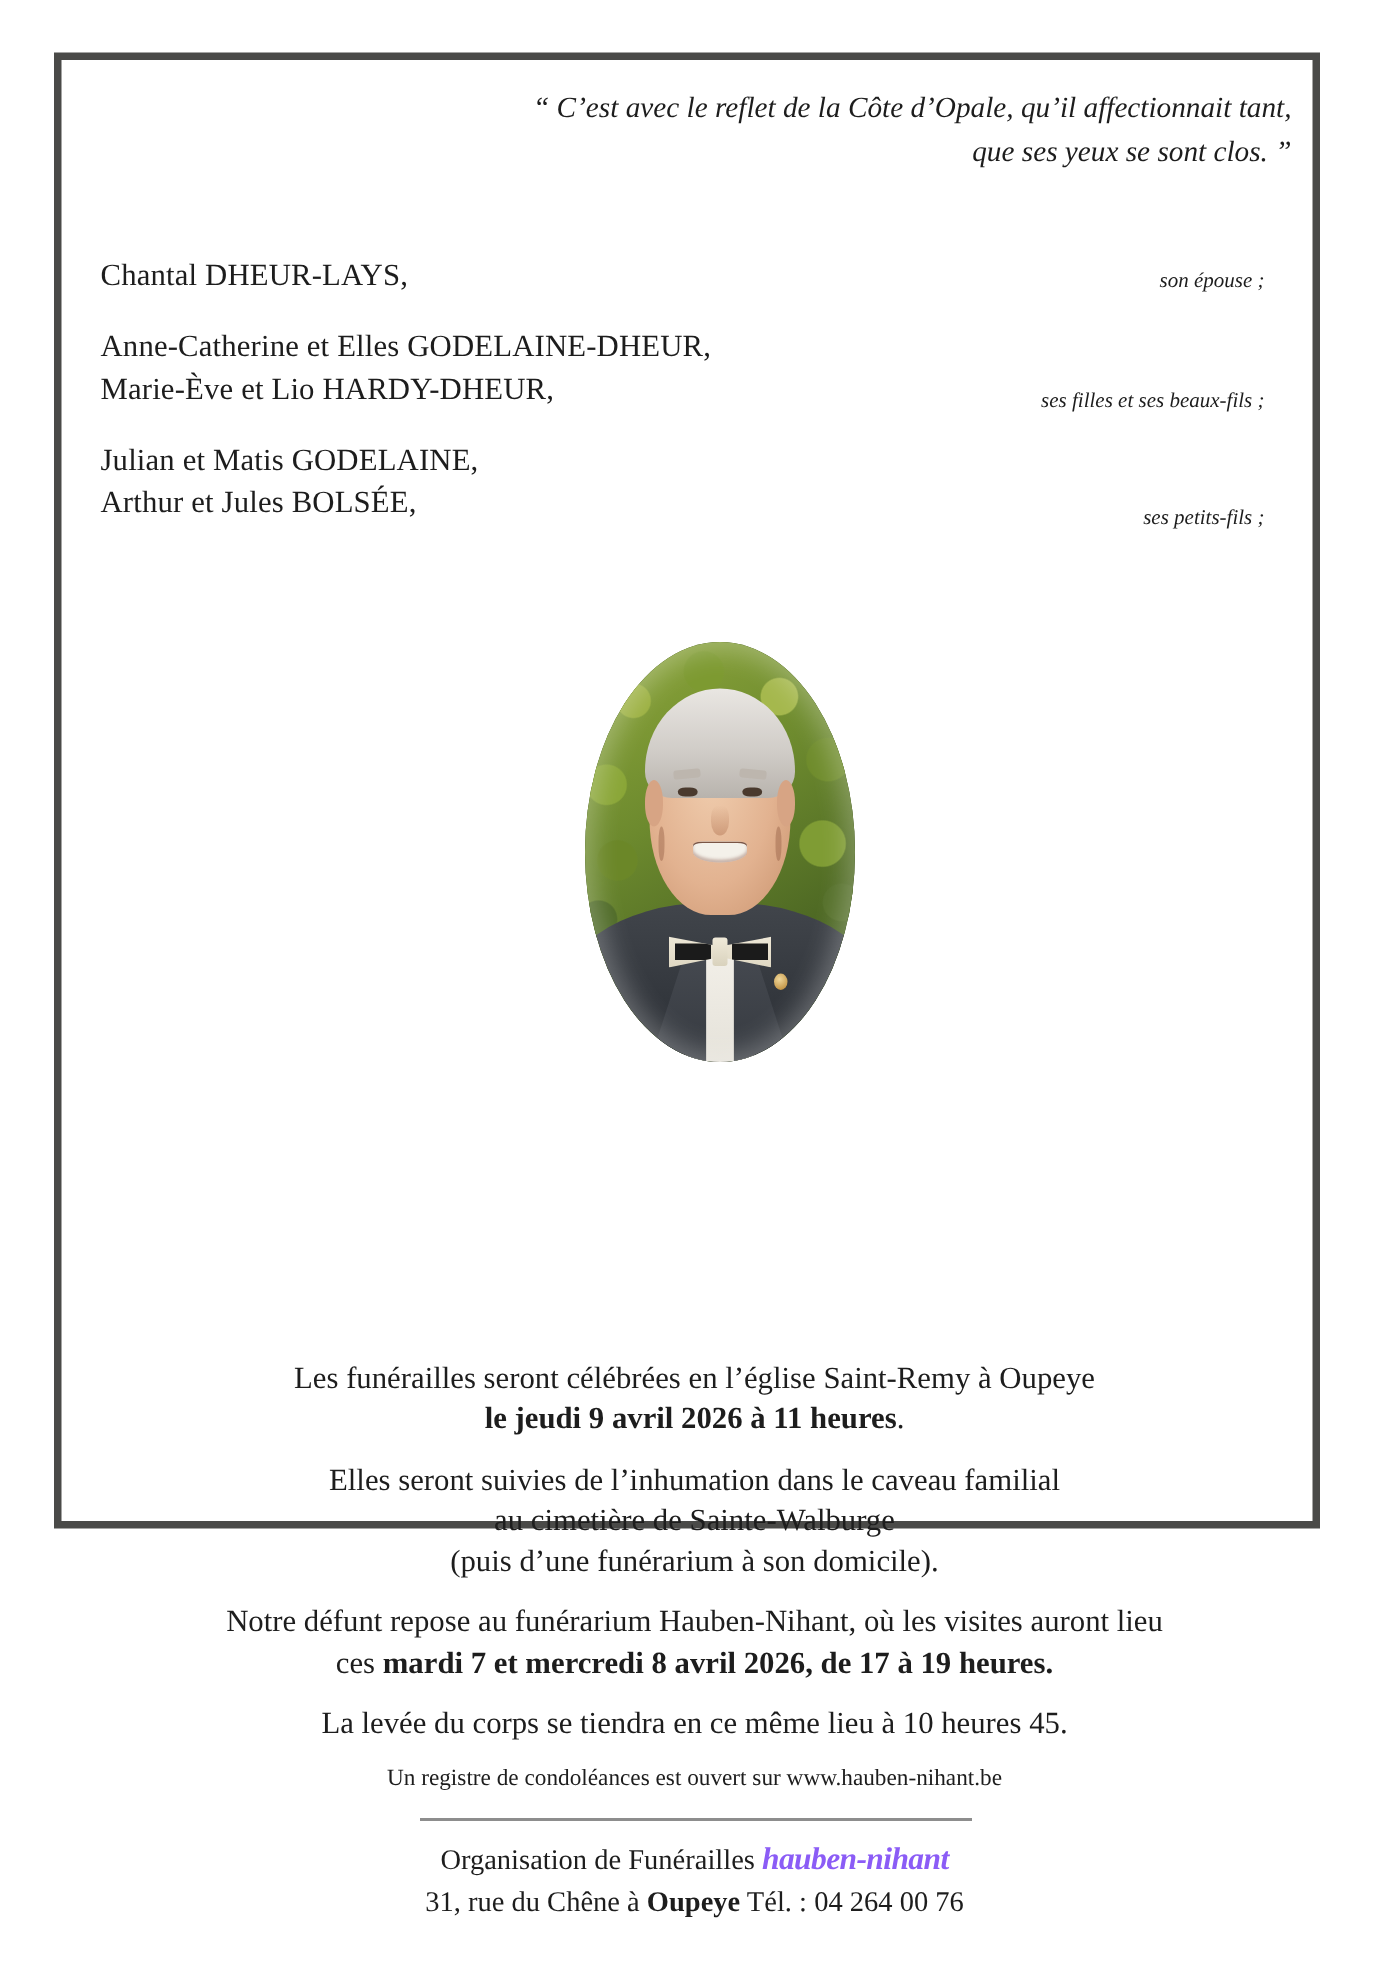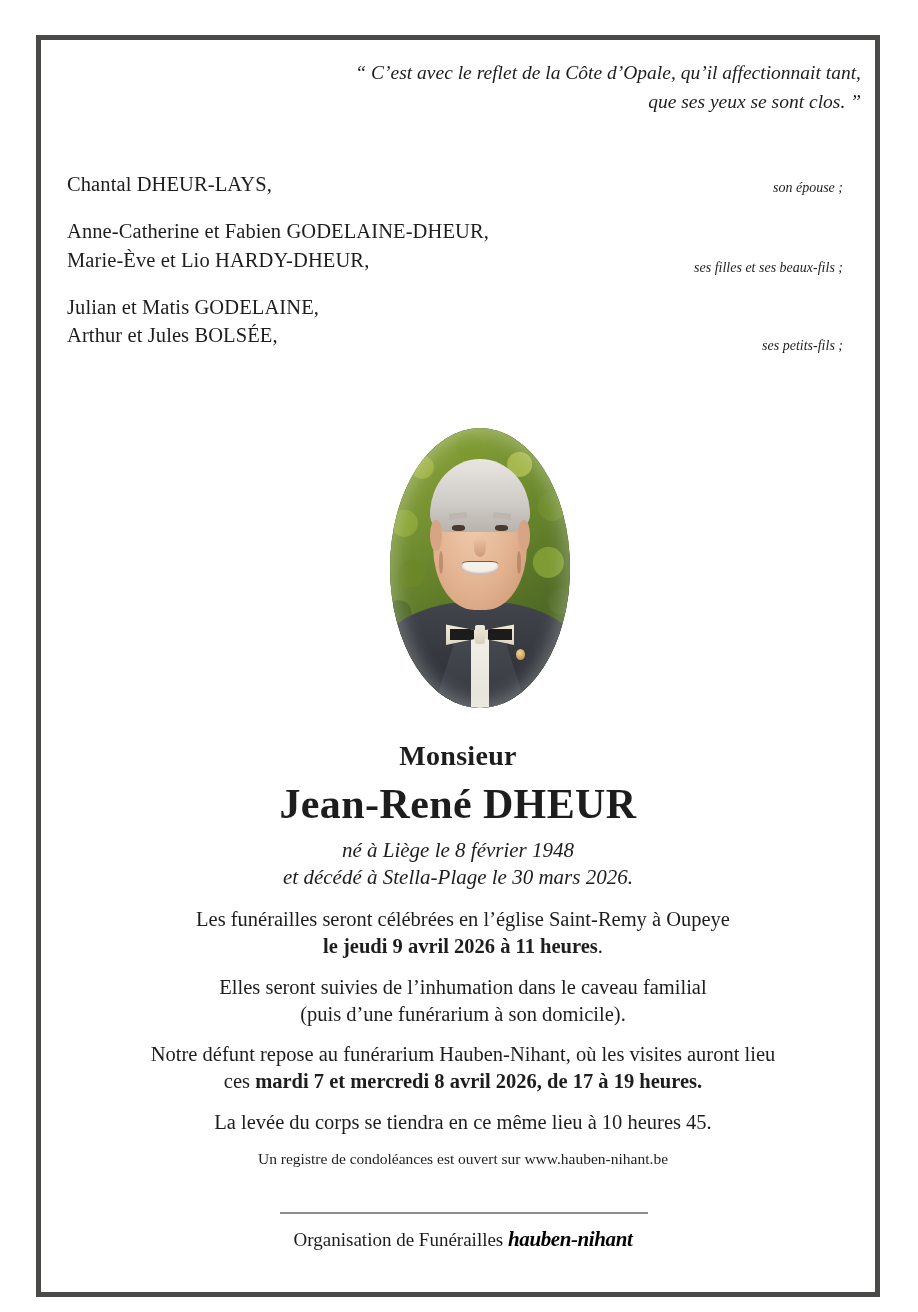--- a/index.html
+++ b/index.html
@@ -15,21 +15,21 @@
     position: relative;
     overflow: hidden;
   }
 
   
   #memorial-card {
     position: absolute;
     left: 36px;
     top: 35px;
     width: 844px;
-    height: 1262px;
+    height: 984px;
     border: 5px solid #4a4a48;
     background: #ffffff;
     box-sizing: border-box;
   }
   .card-inner {
     position: absolute;
     left: 0; top: 0;
     width: 100%;
     height: 100%;
   }
@@ -372,21 +372,21 @@
     </div>
 
     <div id="family-block">
 
       <div class="family-group" id="family-group-0">
         <span class="family-names">Chantal DHEUR-LAYS,</span>
         <span class="family-relation">son épouse ;</span>
       </div>
 
       <div class="family-group" id="family-group-1">
-        <span class="family-names">Anne-Catherine et Fabien GODELAINE-DHEUR,</span>
+        <span class="family-names">Anne-Catherine et Elles GODELAINE-DHEUR,</span>
         <span class="family-names">Marie-Ève et Lio HARDY-DHEUR,</span>
         <span class="family-relation">ses filles et ses beaux-fils ;</span>
       </div>
 
       <div class="family-group" id="family-group-2">
         <span class="family-names">Julian et Matis GODELAINE,</span>
         <span class="family-names">Arthur et Jules BOLSÉE,</span>
         <span class="family-relation">ses petits-fils ;</span>
       </div>
 
@@ -420,52 +420,50 @@
         <div class="eye-l"></div>
         <div class="eye-r"></div>
         <div class="nose"></div>
         <div class="smile-l"></div>
         <div class="smile-r"></div>
         <div class="mouth"></div>
         <div class="vignette"></div>
       </div>
     </div>
 
-    <div id="identity-block">
-      <div id="title-monsieur">Monsieur</div>
-      <div id="deceased-name">Jean-René DHEUR</div>
-      <div id="birth-line">né à Liège le 8 février 1948</div>
-      <div id="death-line">et décédé à Stella-Plage le 30 mars 2026.</div>
-    </div>
 
     <div id="service-block">
 
       <div class="para">
         <div>Les funérailles seront célébrées en l’église Saint-Remy à Oupeye</div>
         <div><b>le jeudi 9 avril 2026 à 11 heures</b><span>.</span></div>
       </div>
 
       <div class="para">
         <div>Elles seront suivies de l’inhumation dans le caveau familial</div>
+        <div>au cimetière de Sainte-Walburge</div>
         <div>(puis d’une funérarium à son domicile).</div>
       </div>
 
       <div class="para">
         <div>Notre défunt repose au funérarium Hauben-Nihant, où les visites auront lieu</div>
         <div><span>ces </span><b>mardi 7 et mercredi 8 avril 2026, de 17 à 19 heures.</b></div>
       </div>
 
       <div class="para">
         <div>La levée du corps se tiendra en ce même lieu à 10 heures 45.</div>
       </div>
 
       <div id="registry-line">Un registre de condoléances est ouvert sur www.hauben-nihant.be</div>
     </div>
 
     <div id="footer-rule" style="background: rgb(141, 141, 141);"></div>
     <div id="footer-block">
       <div>
-        <span>Organisation de Funérailles </span><span id="footer-brand" style="color: #000000;">hauben-nihant</span>
+        <span>Organisation de Funérailles </span><span id="footer-brand" style="color: #8b5cf6;">hauben-nihant</span>
+      </div>
+      <div>
+        <span>31, rue du Chêne à </span><b>Oupeye</b><span>  Tél. : </span><span>04 264 00 76</span>
       </div>
     </div>
 
   </div>
 </div>
 
 </body></html>

